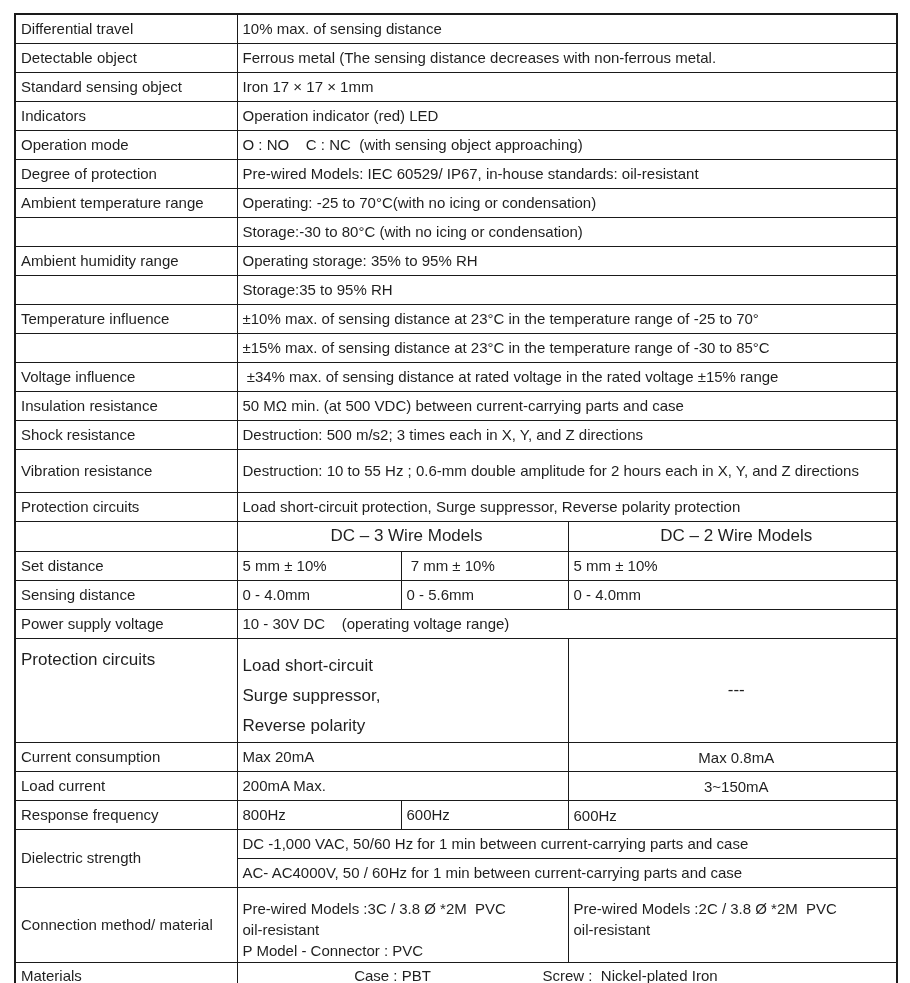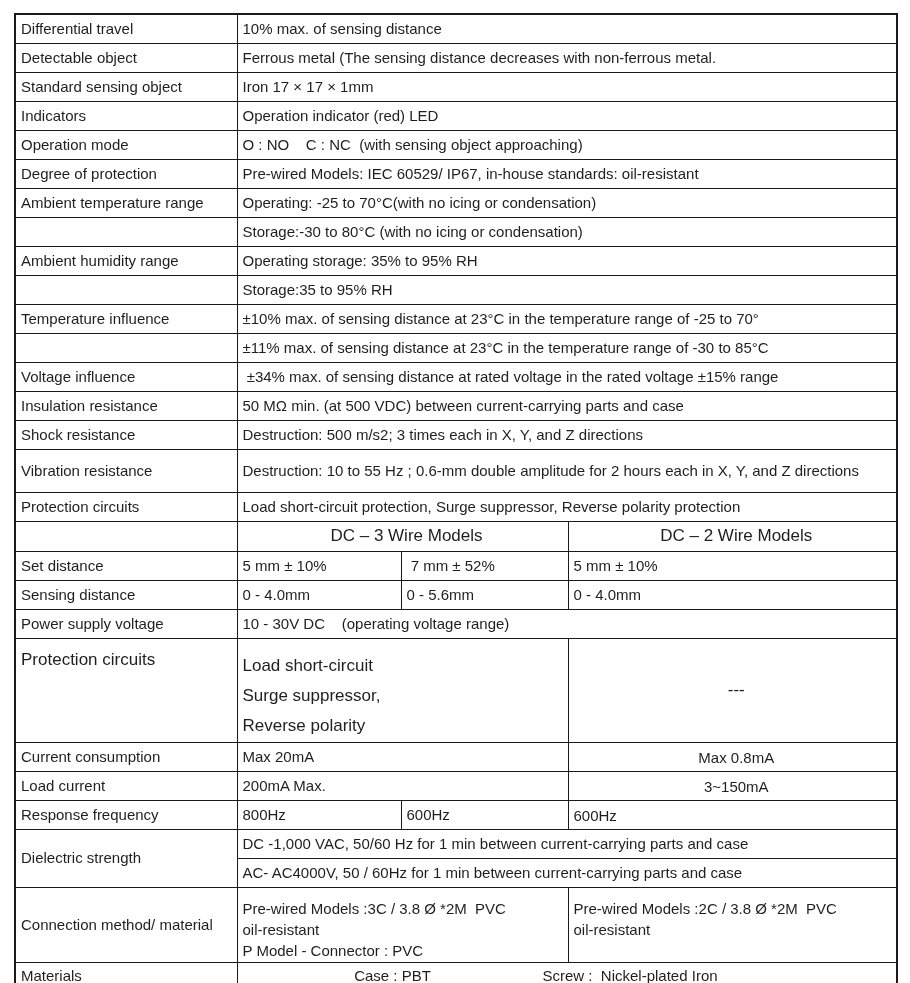--- a/index.html
+++ b/index.html
@@ -98,21 +98,21 @@
     <tr class="std">
       <td></td>
       <td class="val" colspan="3">Storage:35 to 95% RH</td>
     </tr>
     <tr class="std">
       <td>Temperature influence</td>
       <td class="val" colspan="3">±10% max. of sensing distance at 23°C in the temperature range of -25 to 70°</td>
     </tr>
     <tr class="std">
       <td></td>
-      <td class="val" colspan="3">±11% max. of sensing distance at 23°C in the temperature range of -30 to 85°C</td>
+      <td class="val" colspan="3">±15% max. of sensing distance at 23°C in the temperature range of -30 to 85°C</td>
     </tr>
     <tr class="std">
       <td>Voltage influence</td>
       <td class="val" colspan="3"> ±34% max. of sensing distance at rated voltage in the rated voltage ±15% range</td>
     </tr>
     <tr class="std">
       <td>Insulation resistance</td>
       <td class="val" colspan="3">50 MΩ min. (at 500 VDC) between current-carrying parts and case</td>
     </tr>
     <tr class="std">
@@ -128,21 +128,21 @@
       <td class="val" colspan="3">Load short-circuit protection, Surge suppressor, Reverse polarity protection</td>
     </tr>
     <tr class="h30">
       <td></td>
       <td class="big ctr" colspan="2">DC – 3 Wire Models</td>
       <td class="big ctr">DC – 2 Wire Models</td>
     </tr>
     <tr class="std">
       <td>Set distance</td>
       <td class="val">5 mm ± 10%</td>
-      <td class="val"> 7 mm ± 52%</td>
+      <td class="val"> 7 mm ± 10%</td>
       <td class="val">5 mm ± 10%</td>
     </tr>
     <tr class="std">
       <td>Sensing distance</td>
       <td class="val">0 - 4.0mm</td>
       <td class="val">0 - 5.6mm</td>
       <td class="val">0 - 4.0mm</td>
     </tr>
     <tr class="std">
       <td>Power supply voltage</td>

